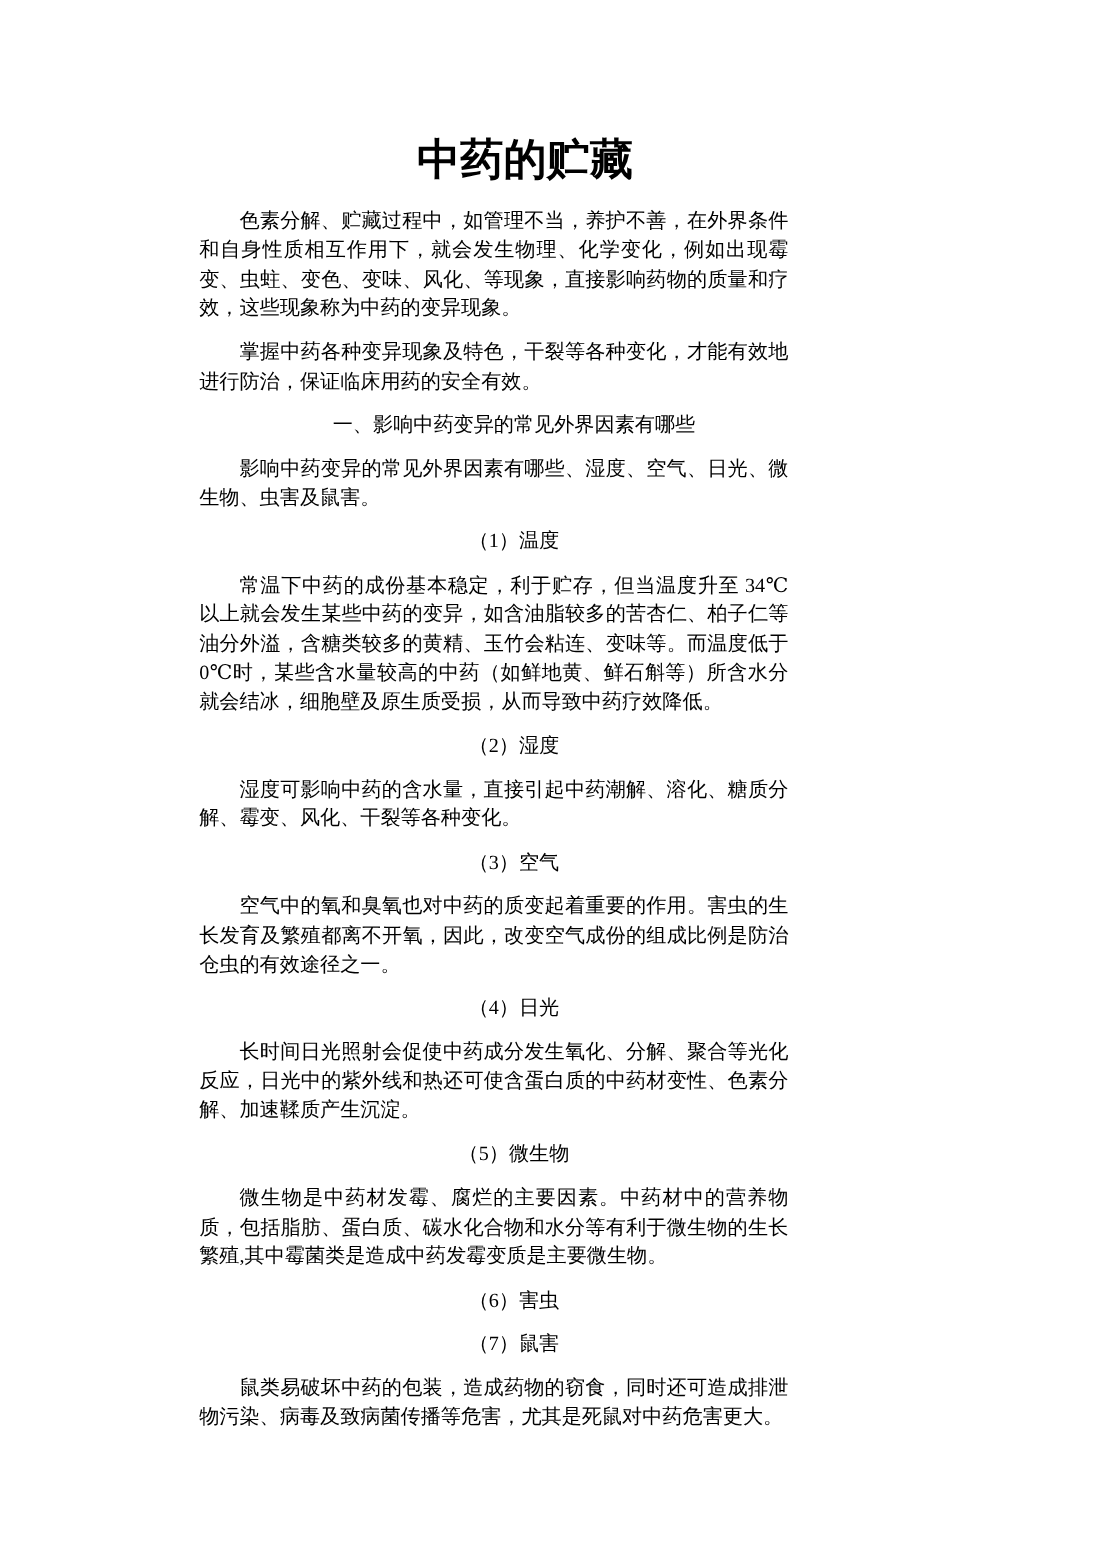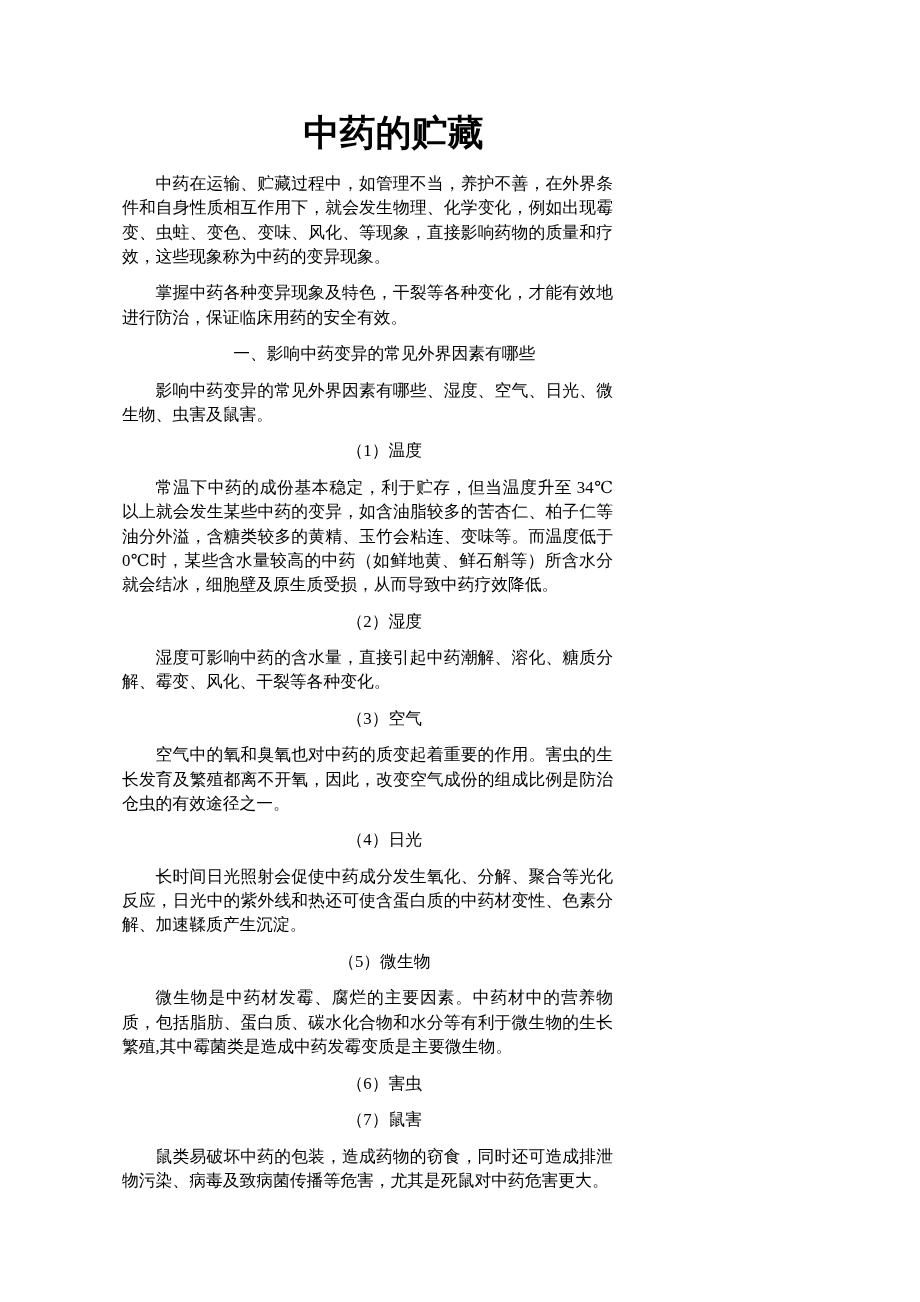--- a/index.html
+++ b/index.html
@@ -7,20 +7,21 @@
     padding: 0;
     background: #ffffff;
   }
   .page {
     position: relative;
     width: 736px;
     height: 1302px;
     background: #ffffff;
     overflow: hidden;
     color: #000000;
+    padding-left: 44px;
   }
   .content {
     padding: 108px 123px 0 122px; 
   }
   .doc-title {
     font-family: "Liberation Serif", "DejaVu Serif", serif;
     font-size: 36px;
     font-weight: 700;
     line-height: 50px;
     text-align: center;
@@ -43,21 +44,21 @@
     text-align: center;
   }
 </style>
 </head>
 <body>
 
 <div class="page">
   <div class="content">
     <h1 class="doc-title">中药的贮藏</h1>
     <div id="blocks">
-        <p class="doc-block doc-paragraph">中药在运输、贮藏过程中，如管理不当，养护不善，在外界条件和自身性质相互作用下，就会发生物理、化学变化，例如出现霉变、虫蛀、变色、变味、风化、等现象，直接影响药物的质量和疗效，这些现象称为中药的变异现象。</p>
+        <p class="doc-block doc-paragraph">色素分解、贮藏过程中，如管理不当，养护不善，在外界条件和自身性质相互作用下，就会发生物理、化学变化，例如出现霉变、虫蛀、变色、变味、风化、等现象，直接影响药物的质量和疗效，这些现象称为中药的变异现象。</p>
         <p class="doc-block doc-paragraph">掌握中药各种变异现象及特色，干裂等各种变化，才能有效地进行防治，保证临床用药的安全有效。</p>
         <p class="doc-block doc-heading">一、影响中药变异的常见外界因素有哪些</p>
         <p class="doc-block doc-paragraph">影响中药变异的常见外界因素有哪些、湿度、空气、日光、微生物、虫害及鼠害。</p>
         <p class="doc-block doc-heading">（1）温度</p>
         <p class="doc-block doc-paragraph">常温下中药的成份基本稳定，利于贮存，但当温度升至 34℃以上就会发生某些中药的变异，如含油脂较多的苦杏仁、柏子仁等油分外溢，含糖类较多的黄精、玉竹会粘连、变味等。而温度低于 0℃时，某些含水量较高的中药（如鲜地黄、鲜石斛等）所含水分就会结冰，细胞壁及原生质受损，从而导致中药疗效降低。</p>
         <p class="doc-block doc-heading">（2）湿度</p>
         <p class="doc-block doc-paragraph">湿度可影响中药的含水量，直接引起中药潮解、溶化、糖质分解、霉变、风化、干裂等各种变化。</p>
         <p class="doc-block doc-heading">（3）空气</p>
         <p class="doc-block doc-paragraph">空气中的氧和臭氧也对中药的质变起着重要的作用。害虫的生长发育及繁殖都离不开氧，因此，改变空气成份的组成比例是防治仓虫的有效途径之一。</p>
         <p class="doc-block doc-heading">（4）日光</p>

